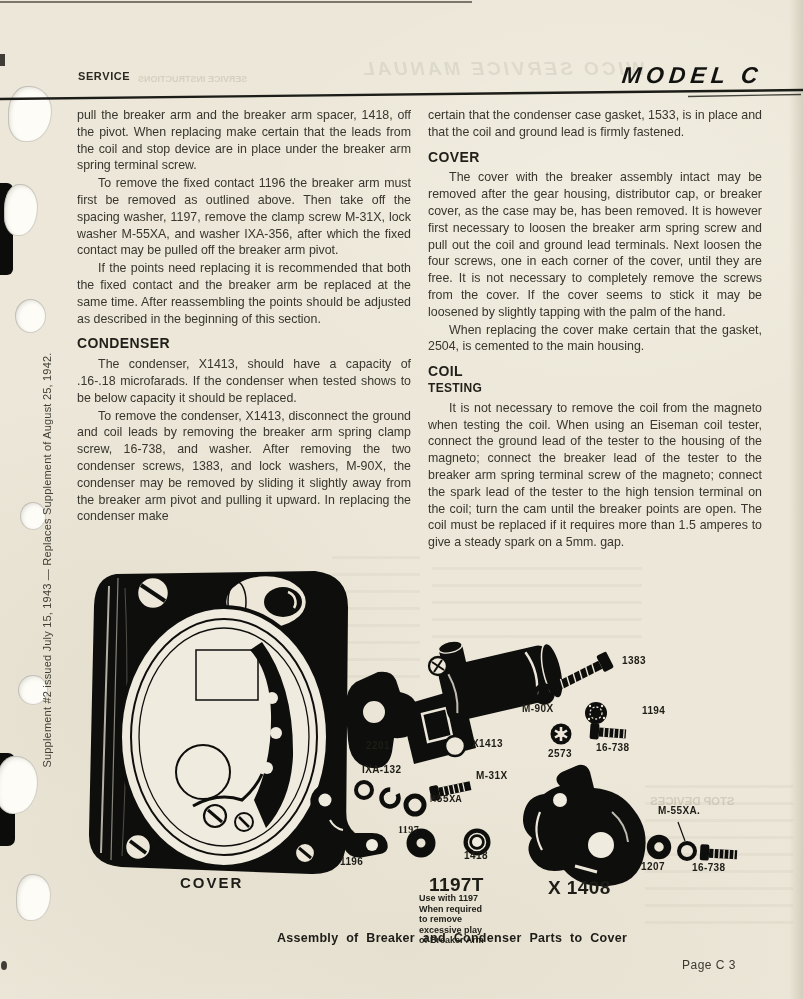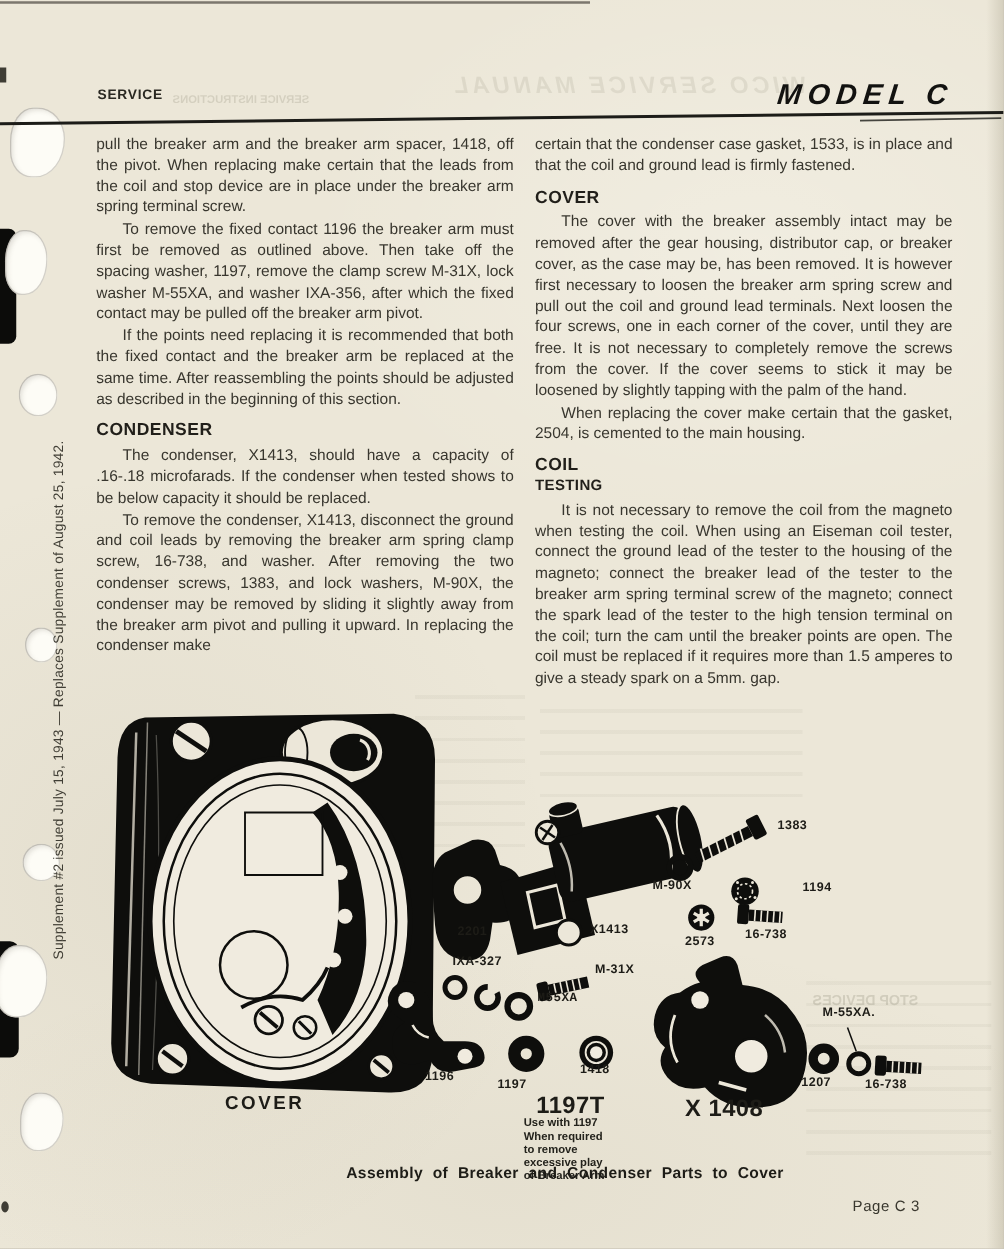--- a/index.html
+++ b/index.html
@@ -271,25 +271,25 @@
         <line x1="714" y1="849" x2="714" y2="858"></line>
           <line x1="719" y1="849" x2="719" y2="858"></line>
         <line x1="724" y1="849" x2="724" y2="858"></line>
           <line x1="729" y1="849" x2="729" y2="858"></line>
         <line x1="734" y1="849" x2="734" y2="858"></line>
       </g>
     </g>
   </svg>
 
   <div class="part-label" style="left:366px;top:740px;">2201</div>
-  <div class="part-label" style="left:362px;top:764px;">IXA-327</div>
+  <div class="part-label" style="left:362px;top:764px;">IXA-132</div>
   <div class="part-label" style="left:476px;top:770px;">M-31X</div>
   <div class="part-label" style="left:430px;top:794px;font-family:Liberation Mono, monospace;">M55XA</div>
   <div class="part-label" style="left:340px;top:856px;">1196</div>
-  <div class="part-label" style="left:398px;top:862px;">1197</div>
+  <div class="part-label" style="left:398px;top:824px;font-family:Liberation Serif, serif;">1197</div>
   <div class="part-label" style="left:464px;top:850px;">1418</div>
   <div class="part-label big" style="left:429px;top:874px;">1197T</div>
   <div class="part-label" style="left:472px;top:738px;">X1413</div>
   <div class="part-label" style="left:548px;top:748px;">2573</div>
   <div class="part-label" style="left:522px;top:703px;">M-90X</div>
   <div class="part-label" style="left:614px;top:705px;margin-left:28px;">1194</div>
   <div class="part-label" style="left:596px;top:742px;">16-738</div>
   <div class="part-label" style="left:622px;top:655px;">1383</div>
   <div class="part-label big" style="left:548px;top:877px;">X 1408</div>
   <div class="part-label" style="left:658px;top:805px;">M-55XA.</div>

